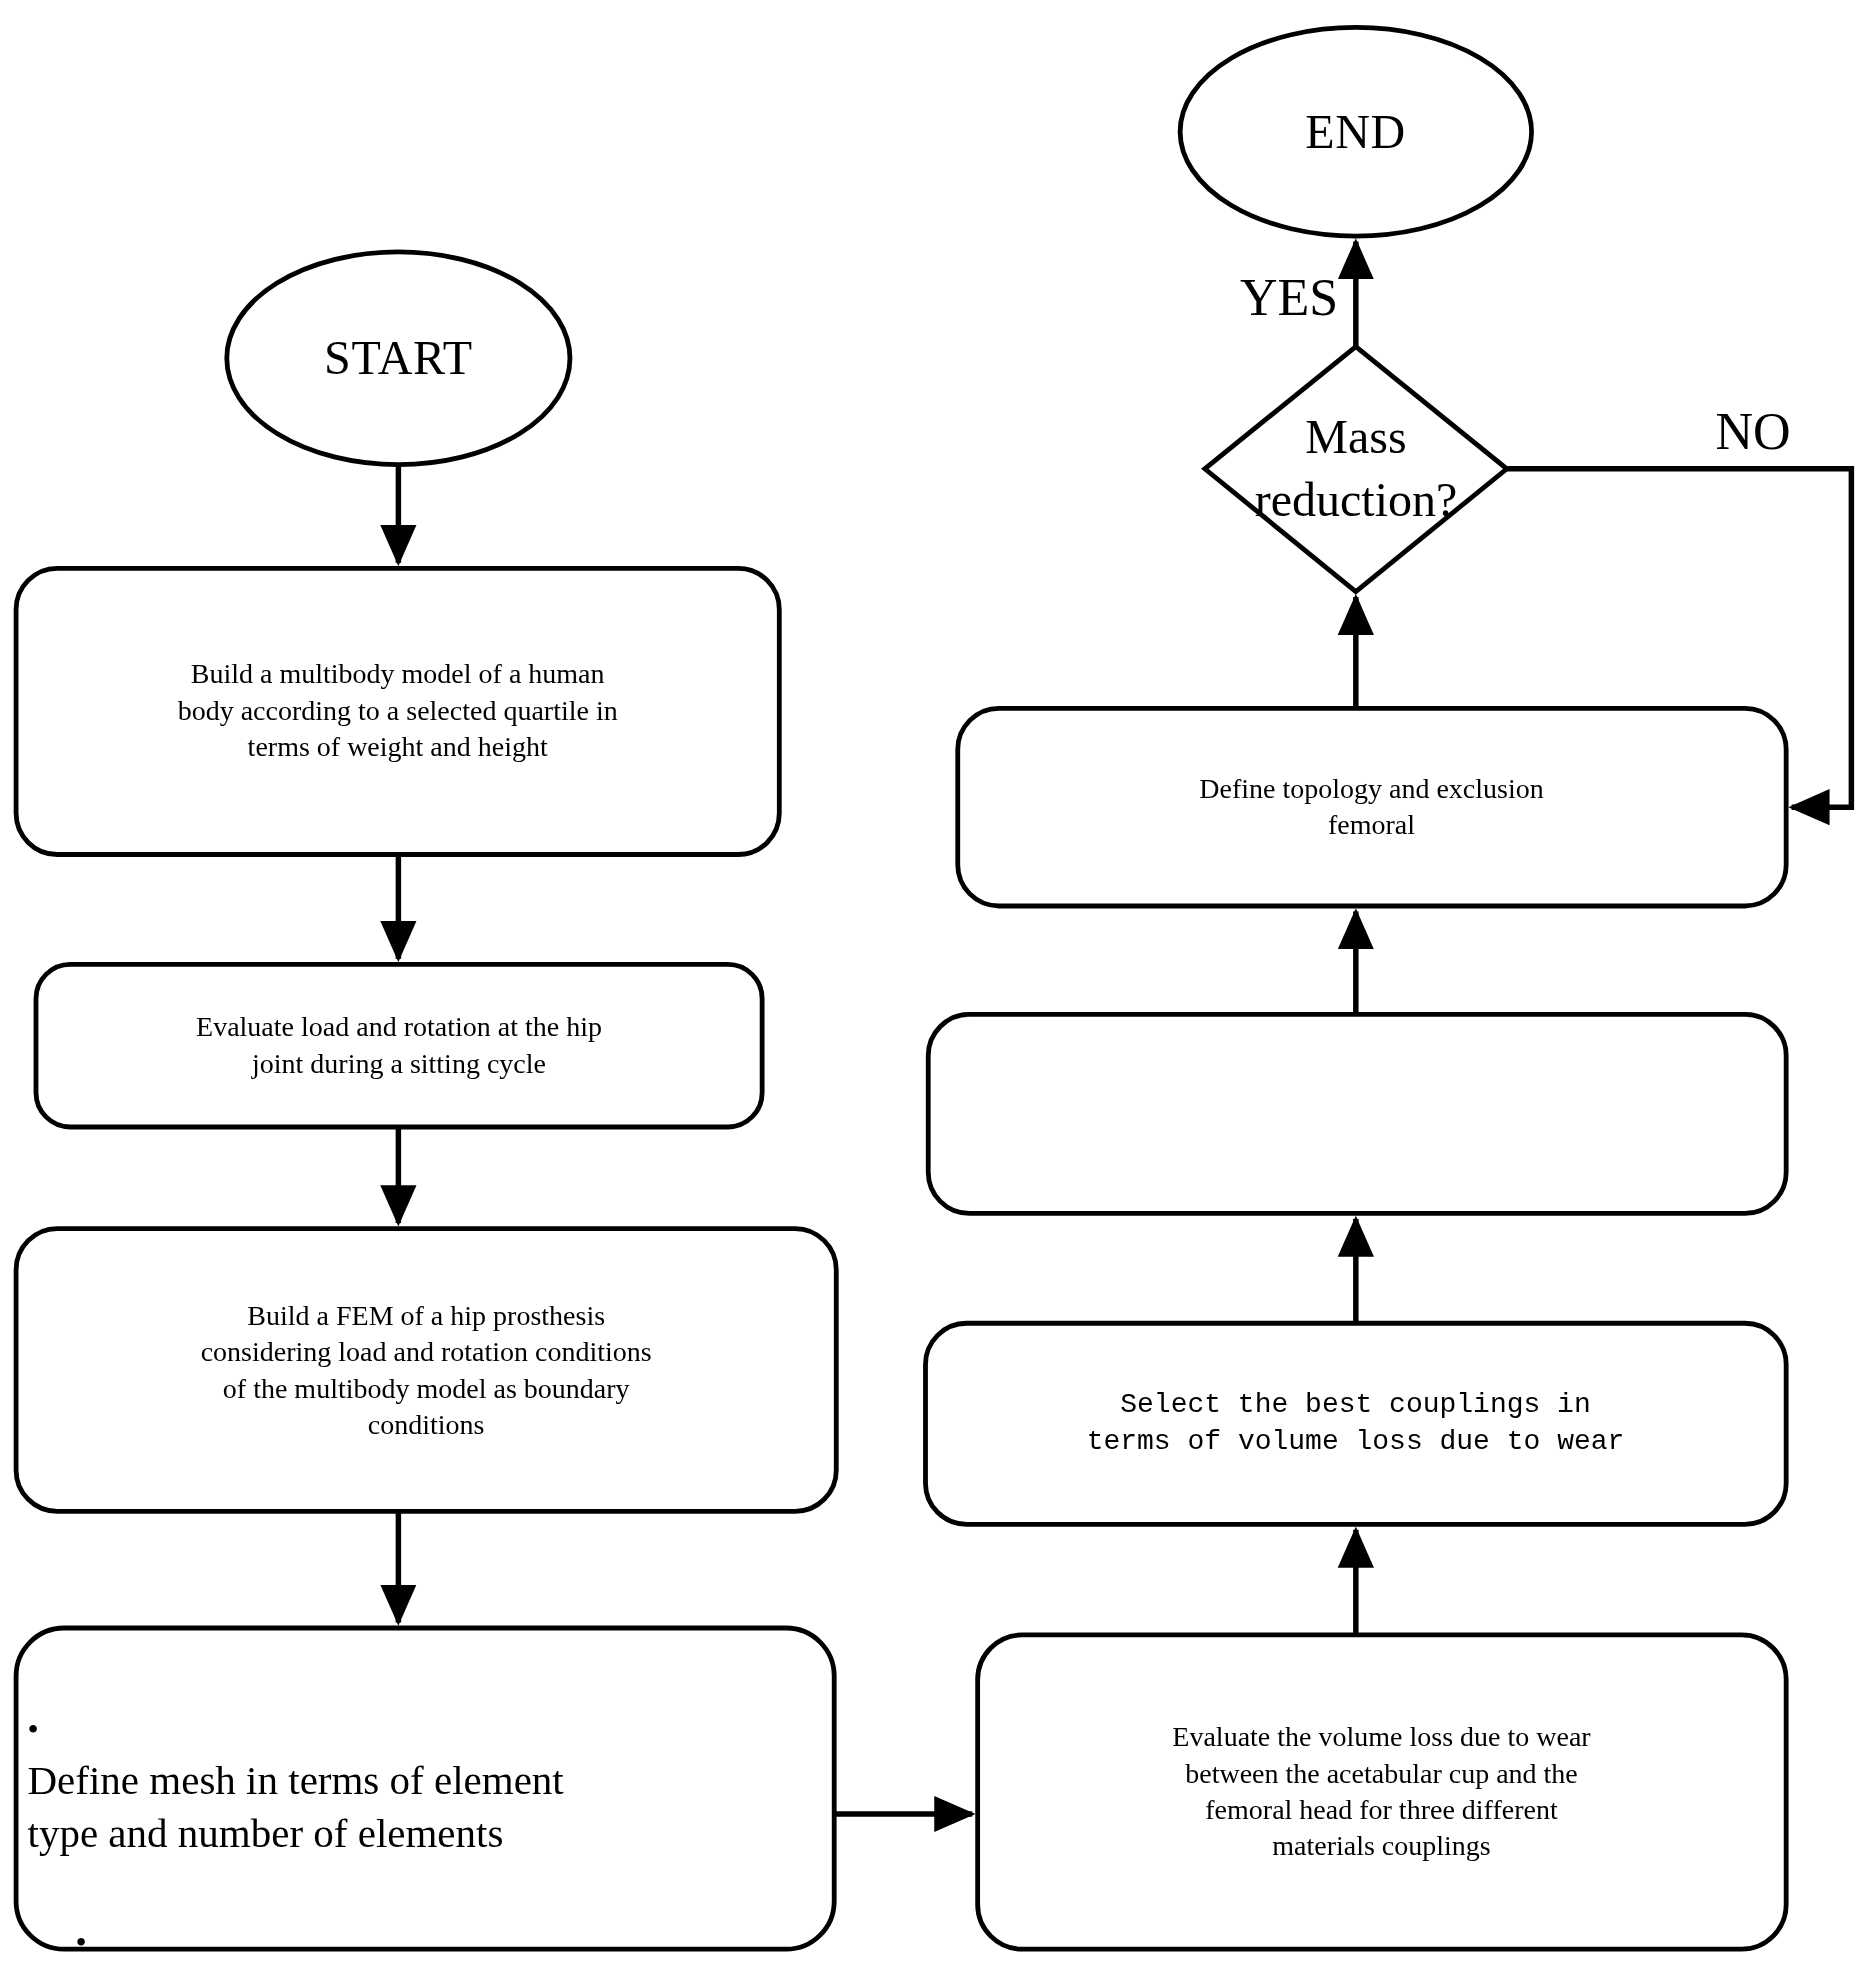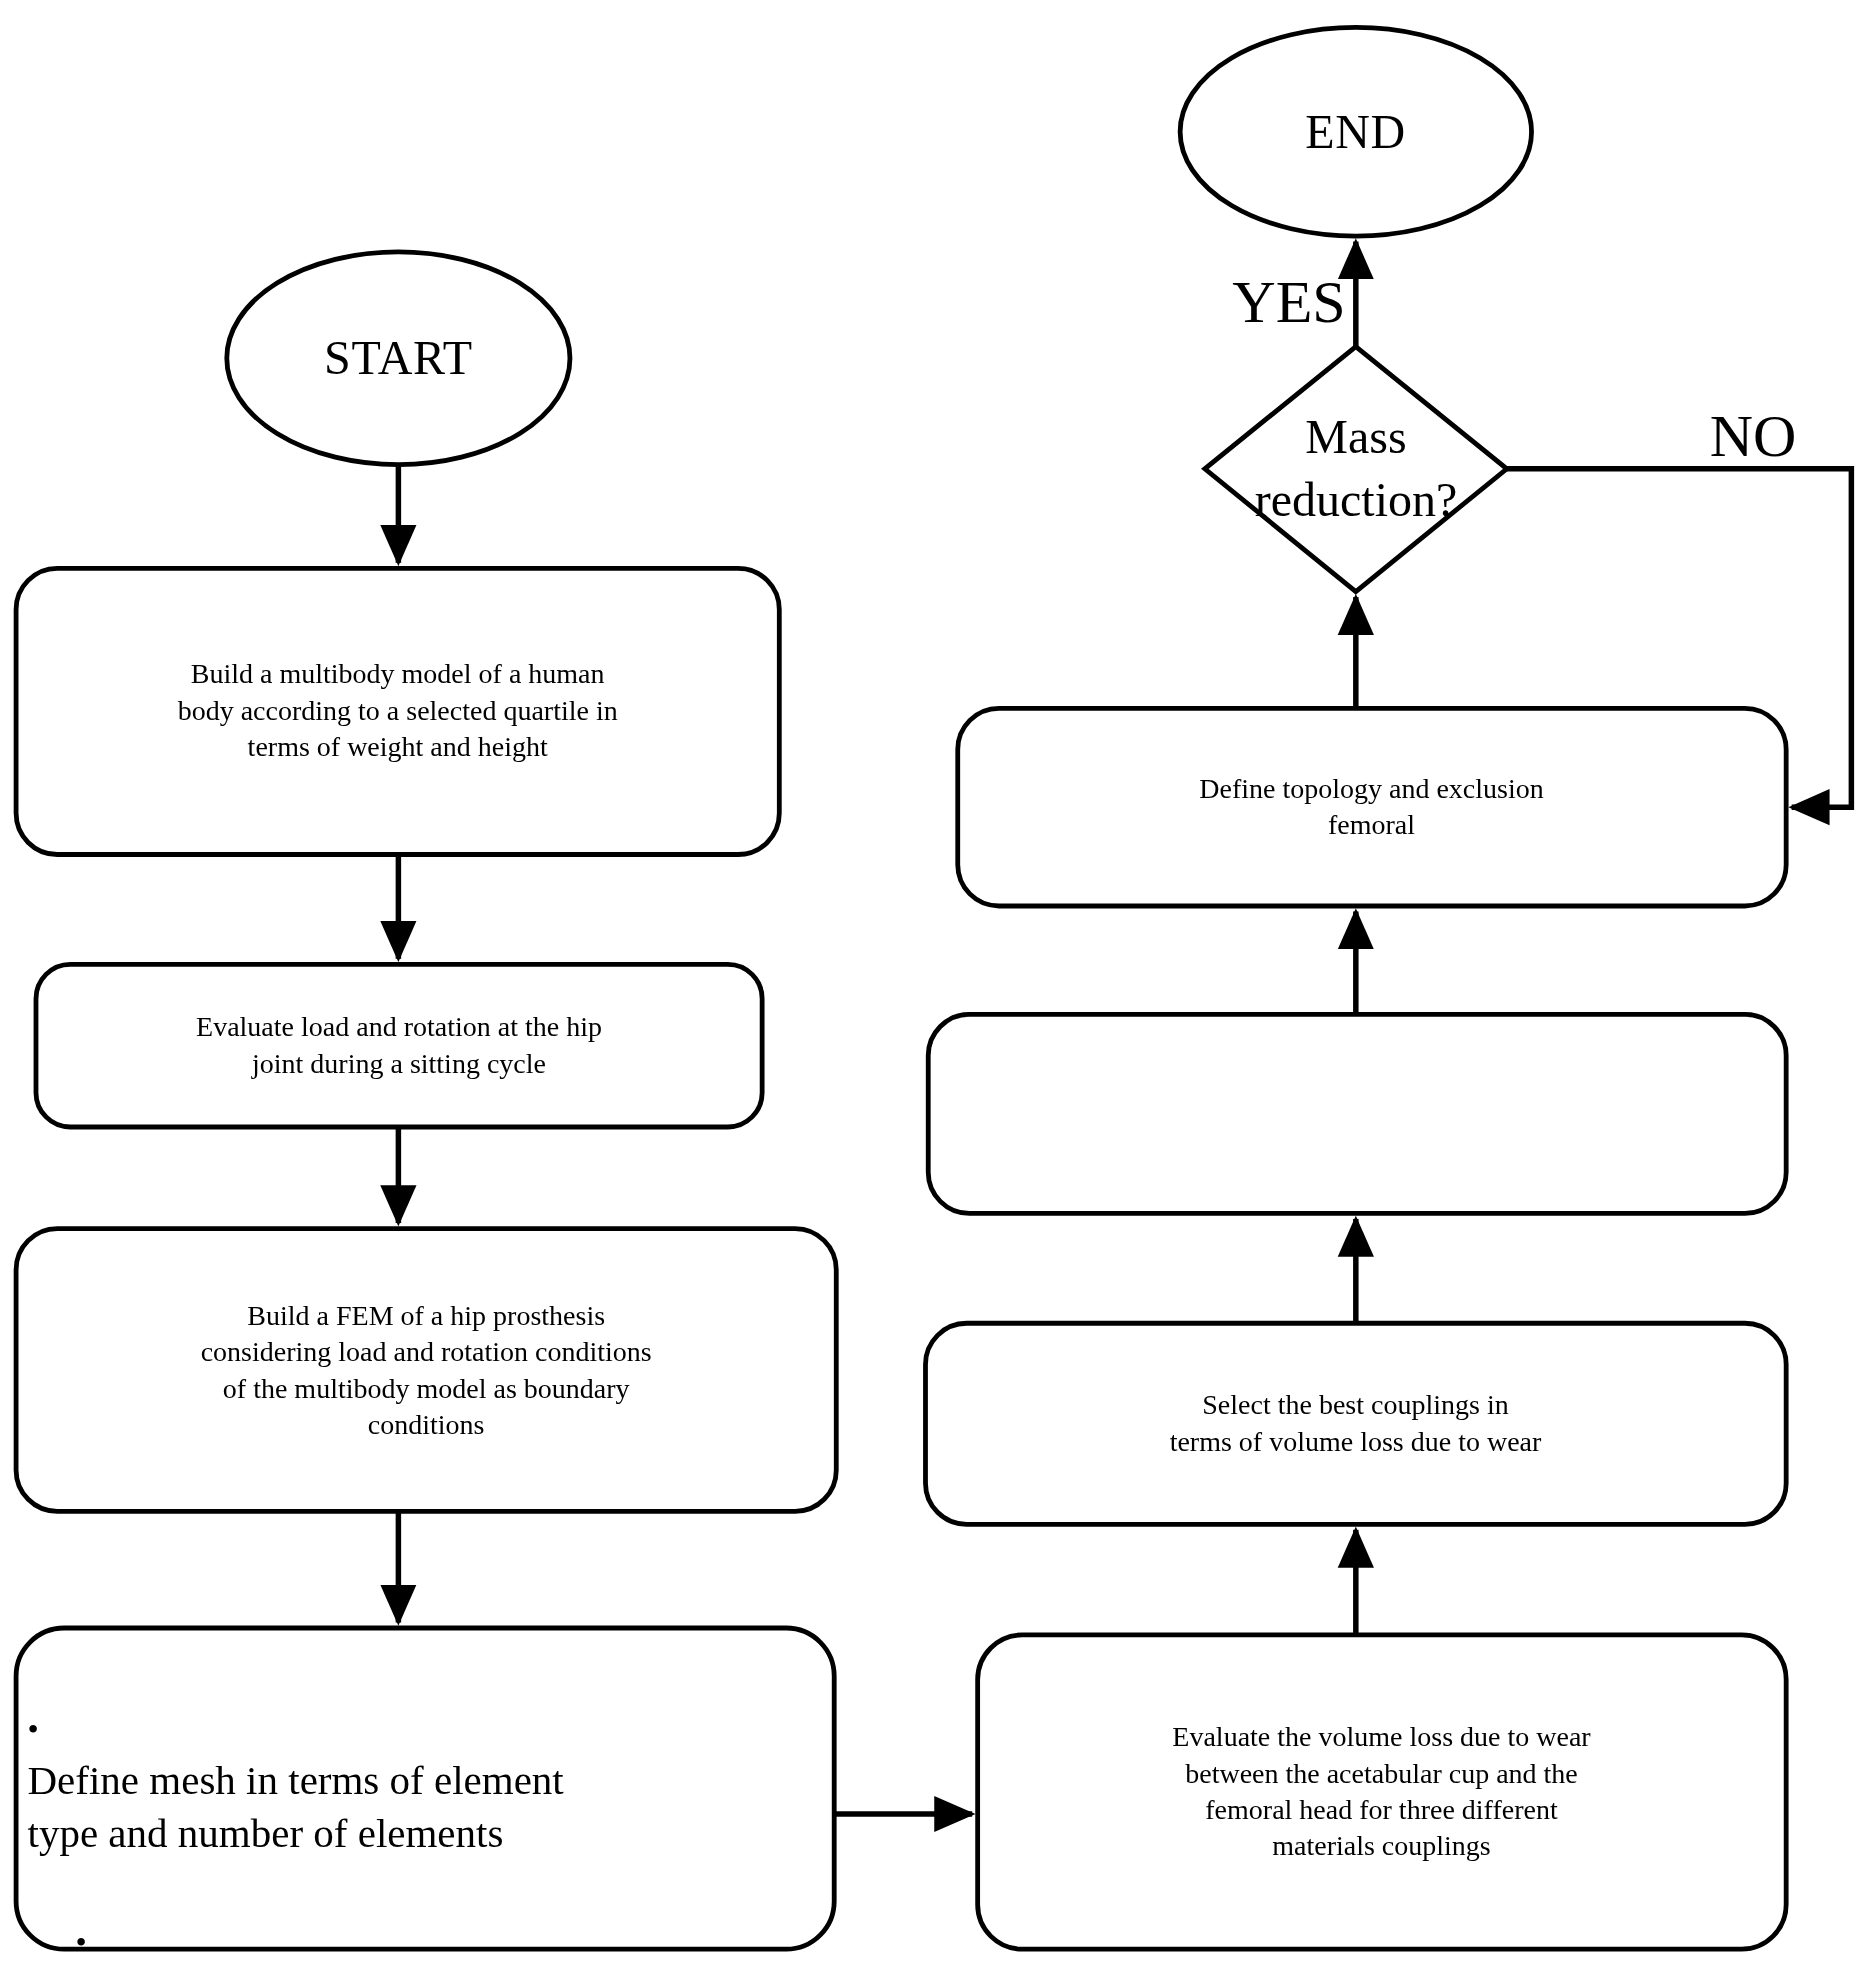--- a/index.html
+++ b/index.html
@@ -12,21 +12,21 @@
     display:flex;align-items:center;justify-content:center;
     text-align:center;
     color:#000;
     line-height:1.30;
     pointer-events:none;
     white-space:pre-line;
   }
   .term-label{font-size:48px;letter-spacing:0.7px;font-family:Liberation Serif, serif;}
   .proc-label{font-size:28px;}
   .dec-label{font-size:48px;}
-  .edge-label{font-size:60px;position:absolute;}
+  .edge-label{font-size:52px;position:absolute;}
   .bullet-list{
     position:absolute;
     font-size:41px;line-height:1.30;
     list-style:none;margin:0;padding:0;
   }
   .bullet-list li{display:block;white-space:pre-line;}
   .bl-row{display:flex;align-items:flex-start;justify-content:center;}
   .bl-dot{flex:0 0 auto;margin-right:16.5px;font-size:32px;line-height:1.38;}
   .bl-txt{flex:0 1 auto;text-align:left;}
 </style>
@@ -119,21 +119,21 @@
       <span class="bl-dot">•</span>
       
     </li>
 
   </ul>
 
   <div class="node-text proc-label" style="left:964px;top:708px;width:815px;height:198px;">Define topology and exclusion
 femoral</div>
 
 
-  <div class="node-text proc-label" style="left:932px;top:1323px;width:847px;height:201px;">Select the best couplings in
+  <div class="node-text proc-label" style="left:932px;top:1323px;width:847px;height:201px;font-family:Liberation Mono, monospace;">Select the best couplings in
 terms of volume loss due to wear</div>
 
   <div class="node-text proc-label" style="left:984px;top:1635px;width:795px;height:314px;">Evaluate the volume loss due to wear
 between the acetabular cup and the
 femoral head for three different
 materials couplings</div>
 
   <div class="node-text dec-label" style="left:1205px;top:434px;width:302px;height:69px;">Mass reduction?</div>
 
   <div class="edge-label" style="left:1224px;top:268px;width:130px;text-align:center;">YES</div>

